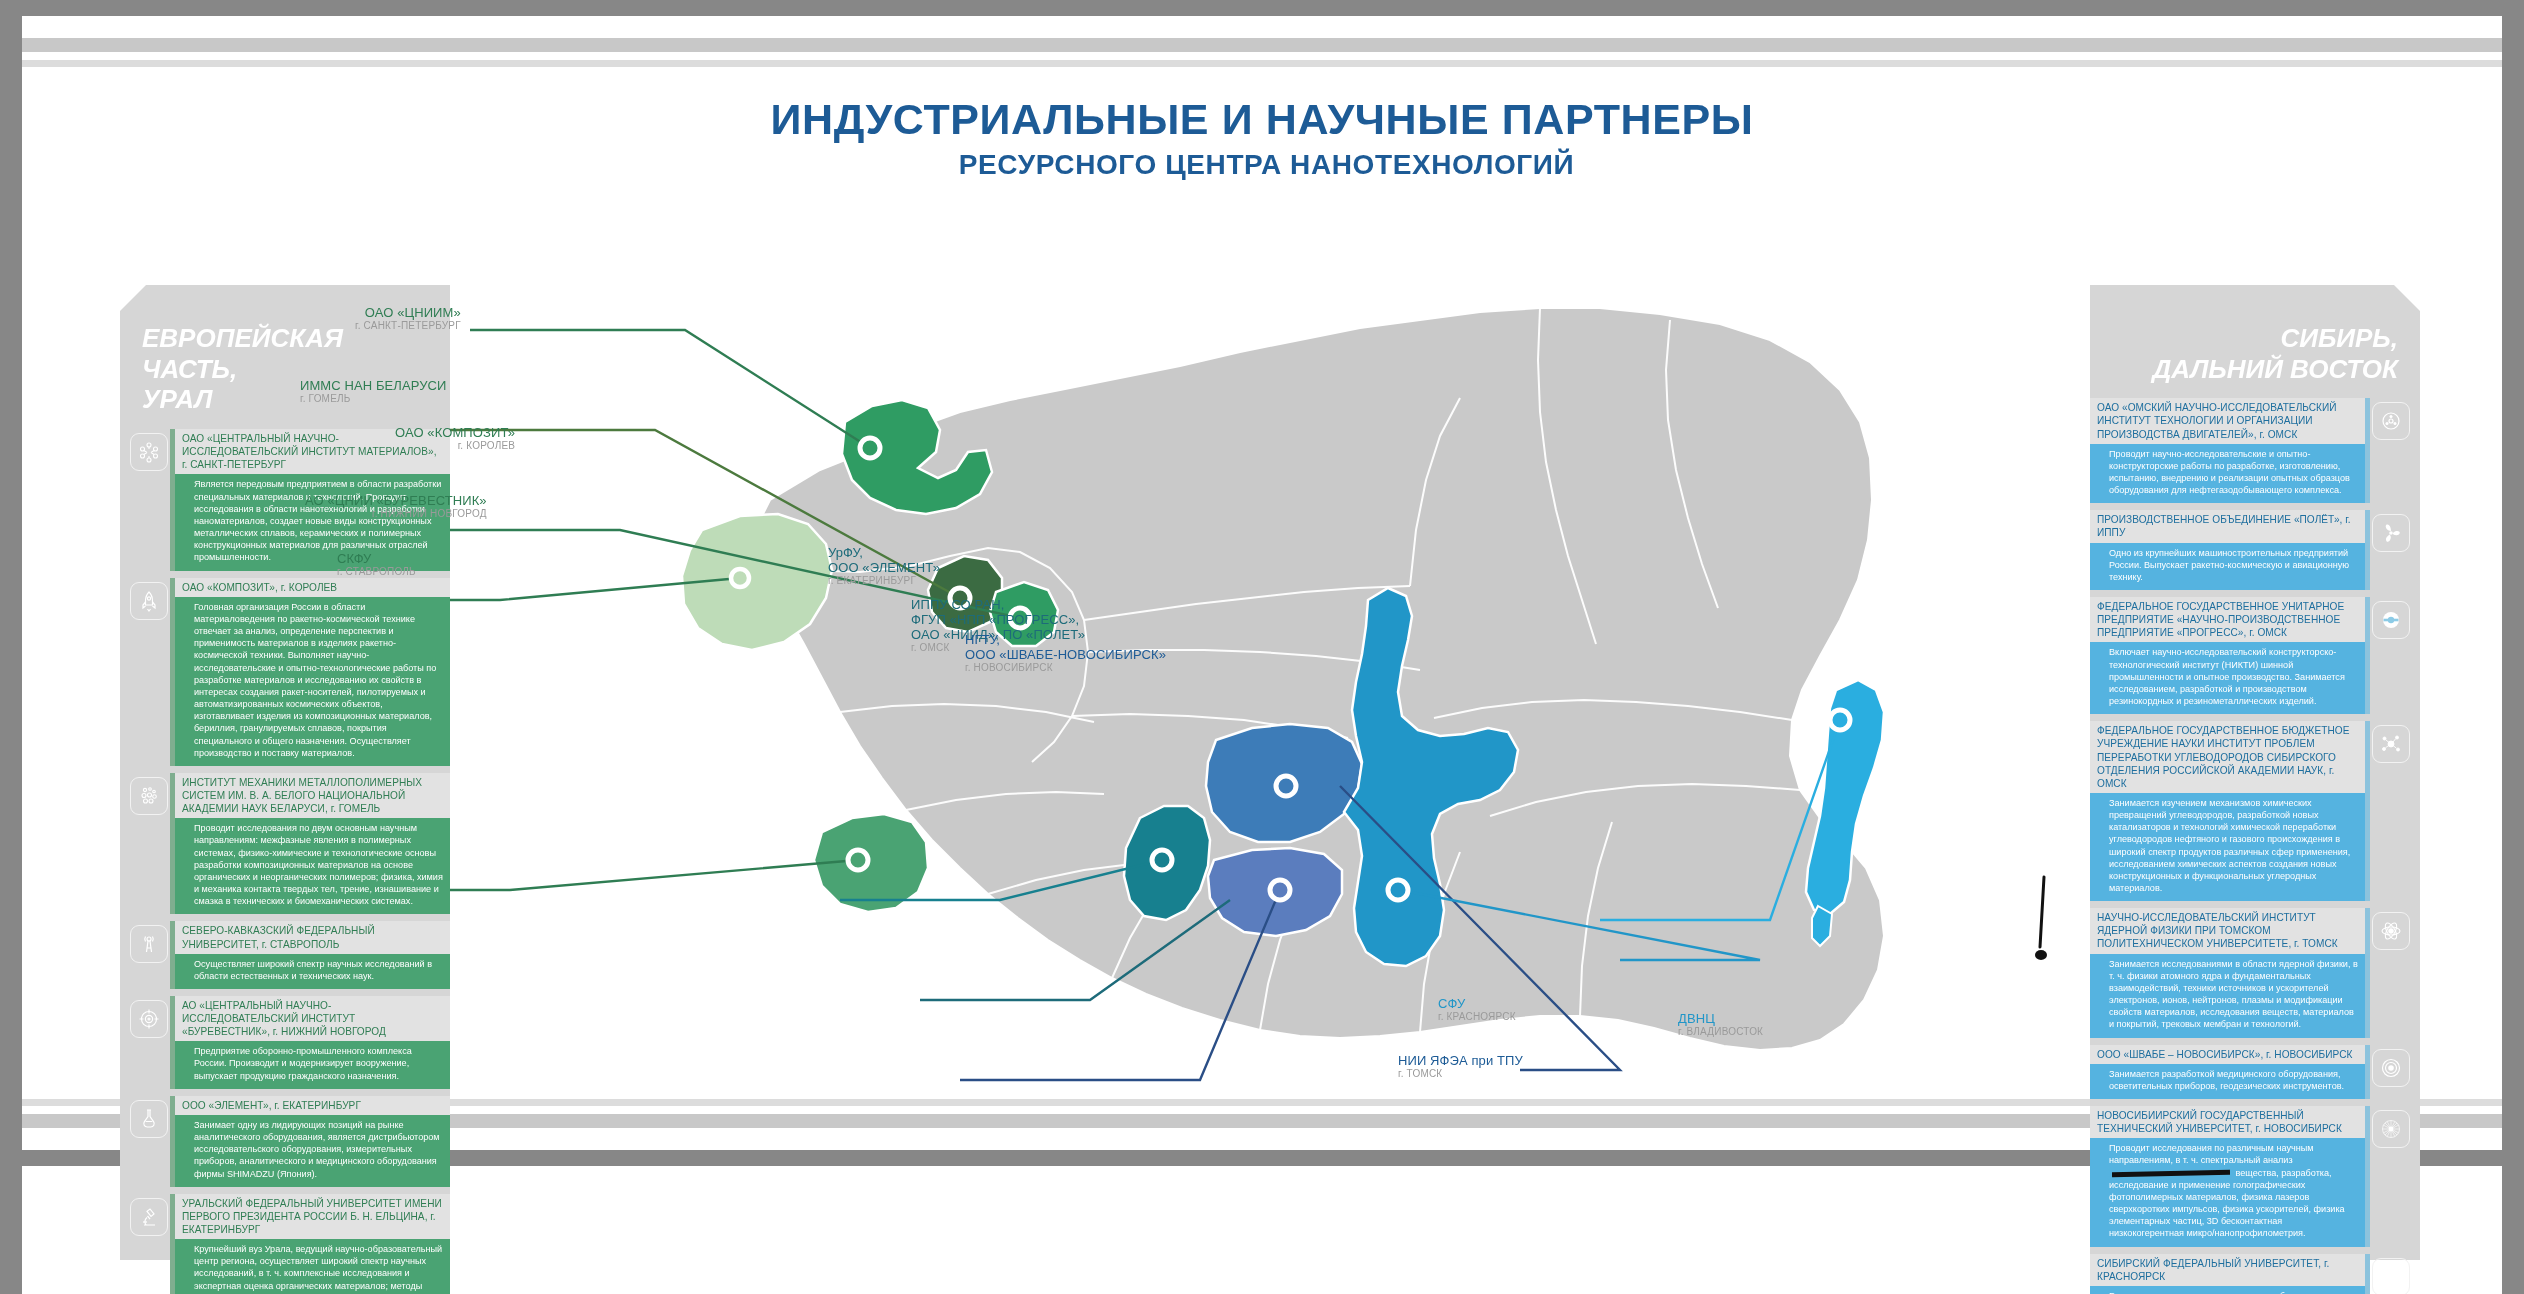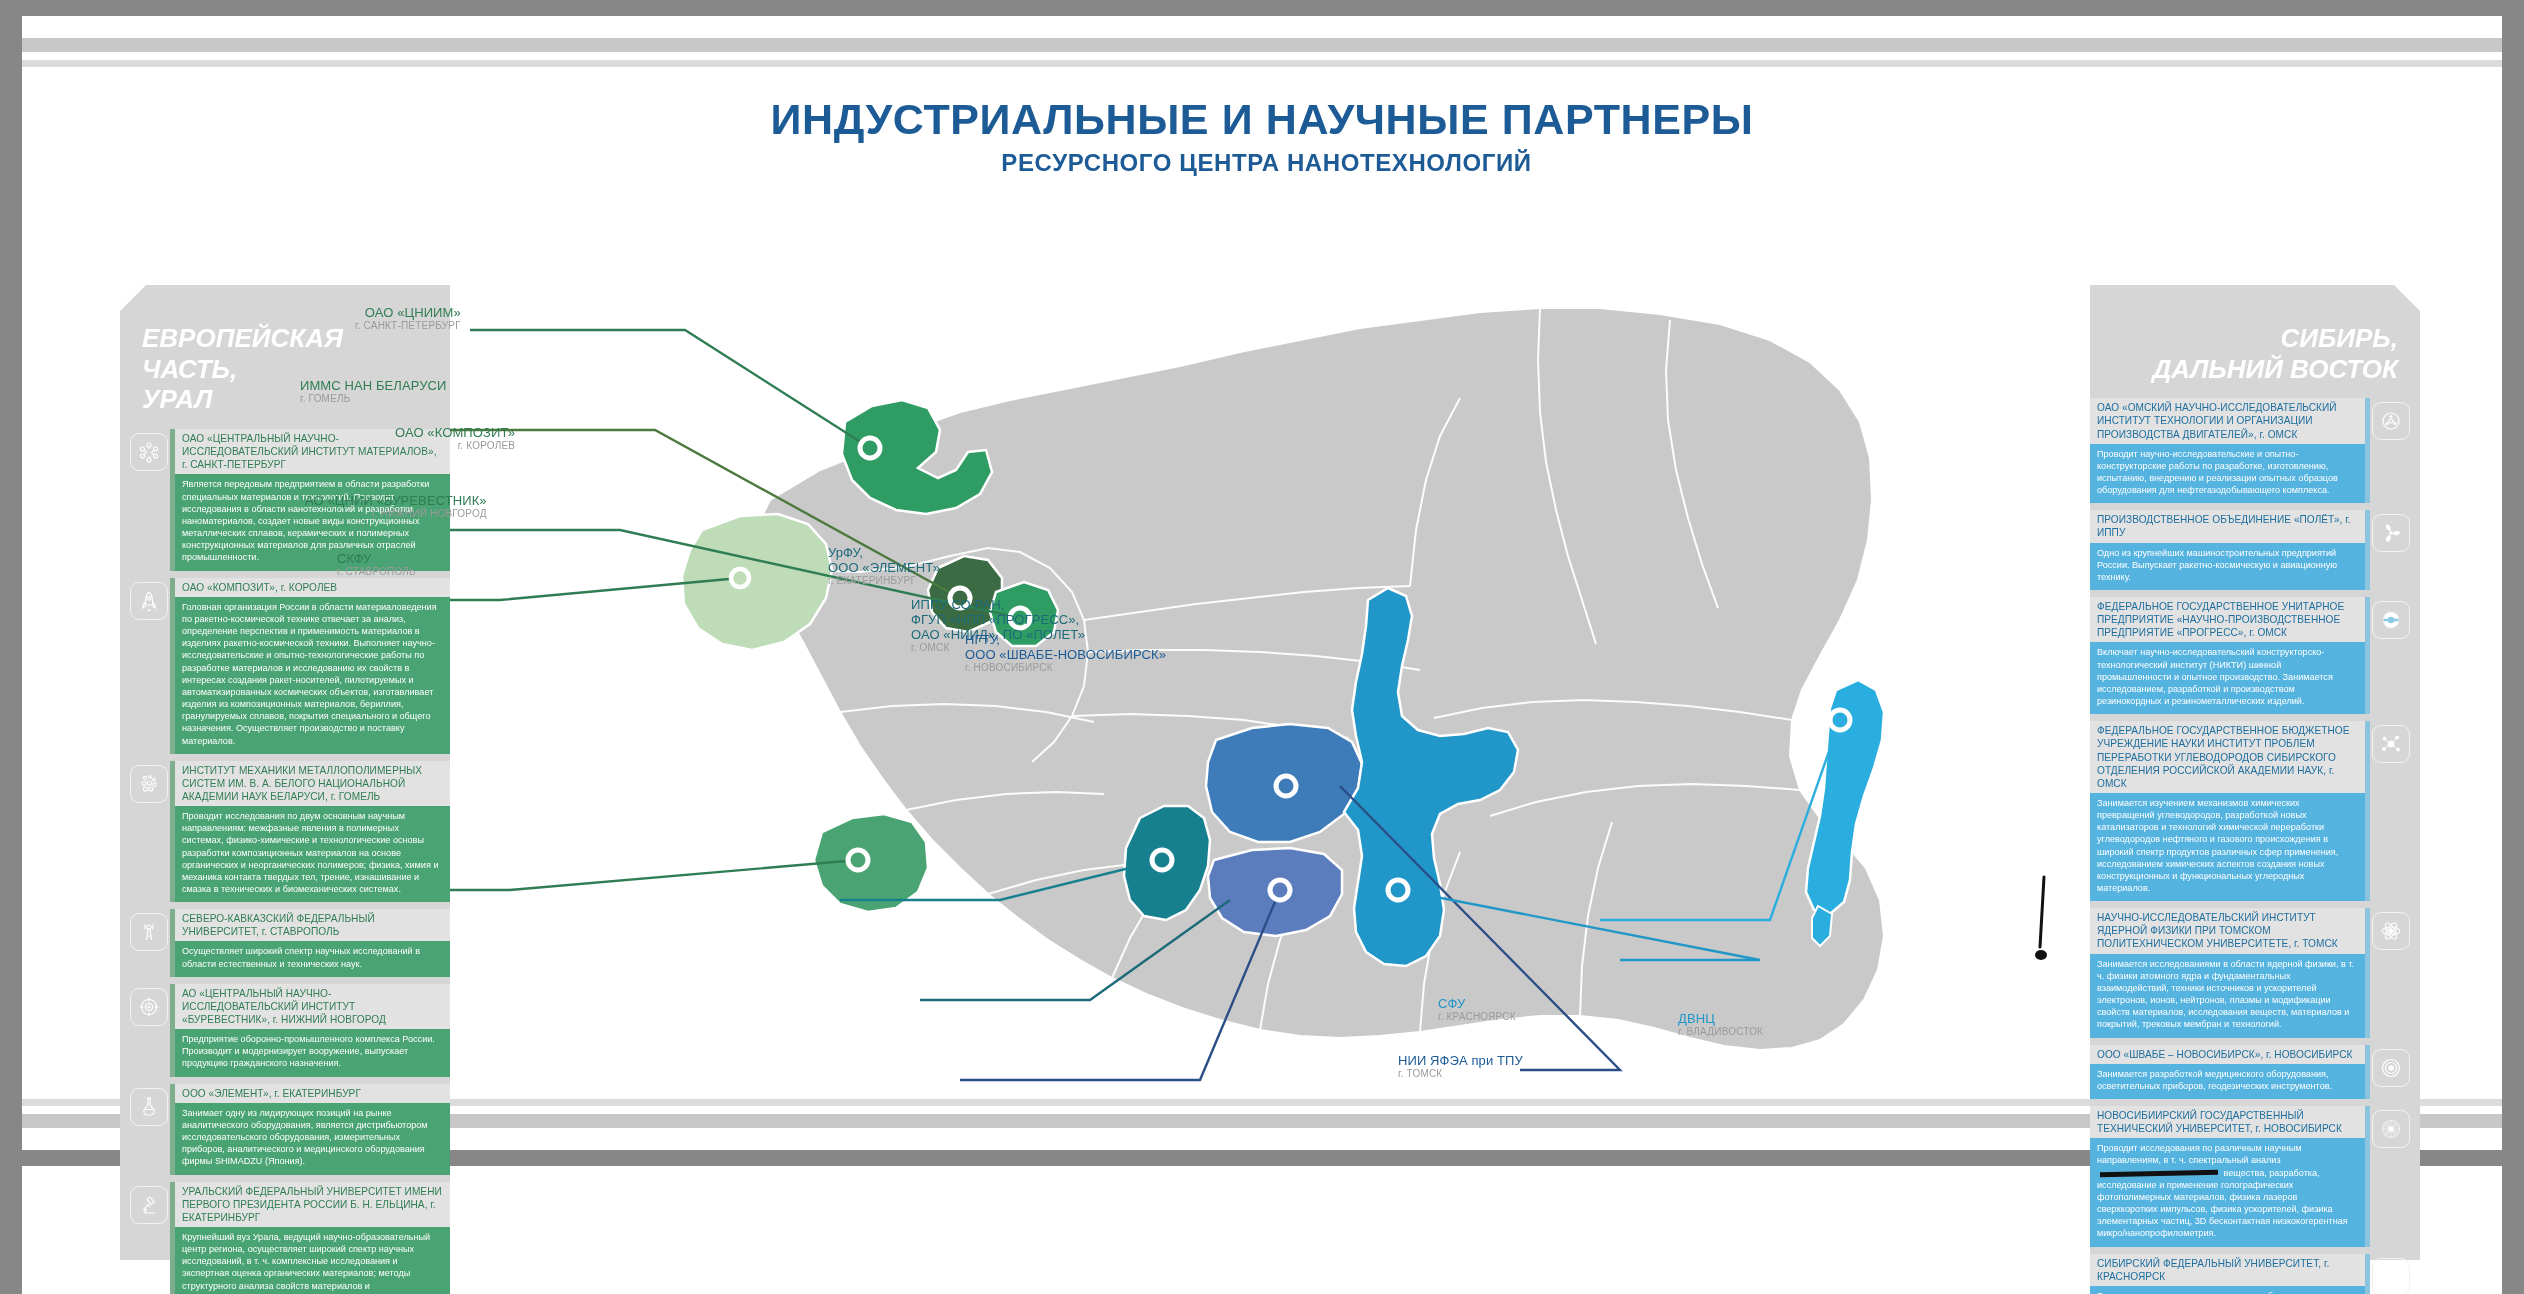--- a/index.html
+++ b/index.html
@@ -50,21 +50,21 @@
     z-index: 30;
   }
   #title-main {
     font-size: 43px;
     font-weight: bold;
     letter-spacing: 0.6px;
     color: #1d5b96;
     line-height: 1.12;
   }
   #title-sub {
-    font-size: 24px;
+    font-size: 28px;
     font-weight: bold;
     letter-spacing: 0.6px;
     color: #1d5b96;
     margin-top: 6px;
     padding-left: 9px;
   }
 
   
   .panel {
     position: absolute;
@@ -142,21 +142,21 @@
     line-height: 1.30;
     padding: 3px 6px 3px 7px;
     letter-spacing: 0.05px;
   }
   .entry-desc {
     display: block;
     background: #4aa373;
     color: #ffffff;
     font-size: 9.1px;
     line-height: 1.34;
-    padding: 4px 7px 7px 7px;
+    padding: 4px 7px 7px 19px;
   }
   
   .entry-body::after {
     content: "";
     position: absolute;
     left: -5px; top: 0; bottom: 0;
     width: 5px;
     background: #7fae8f;
   }
   #panel-right .entry-body::after {

